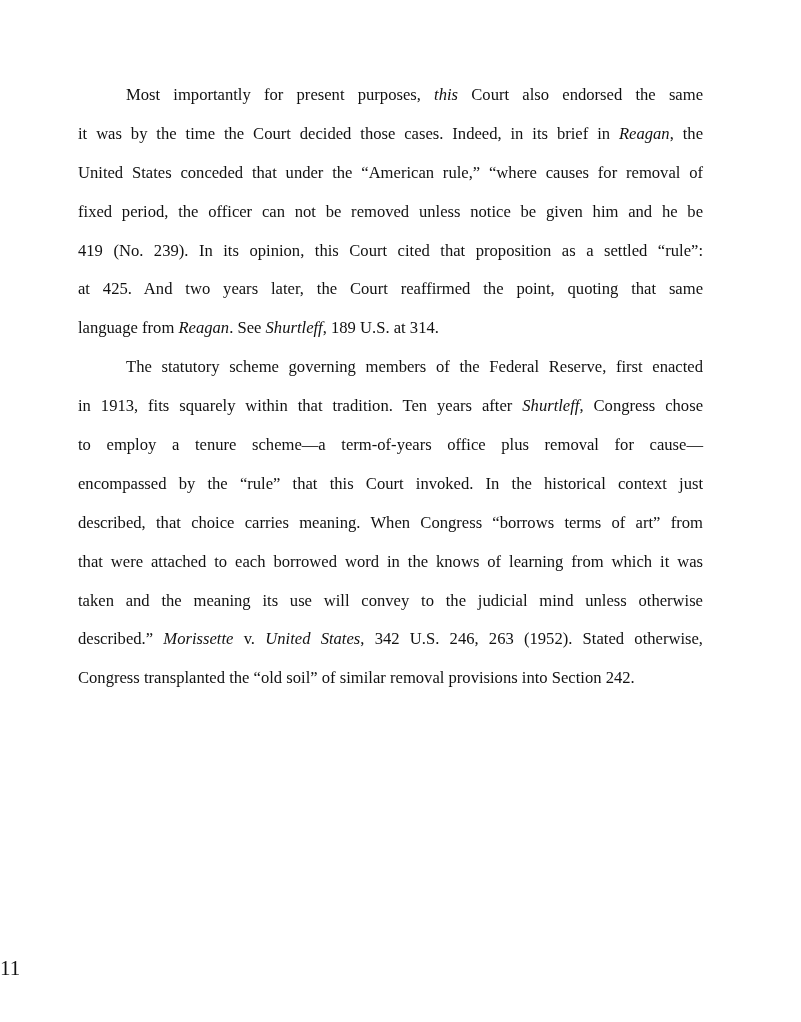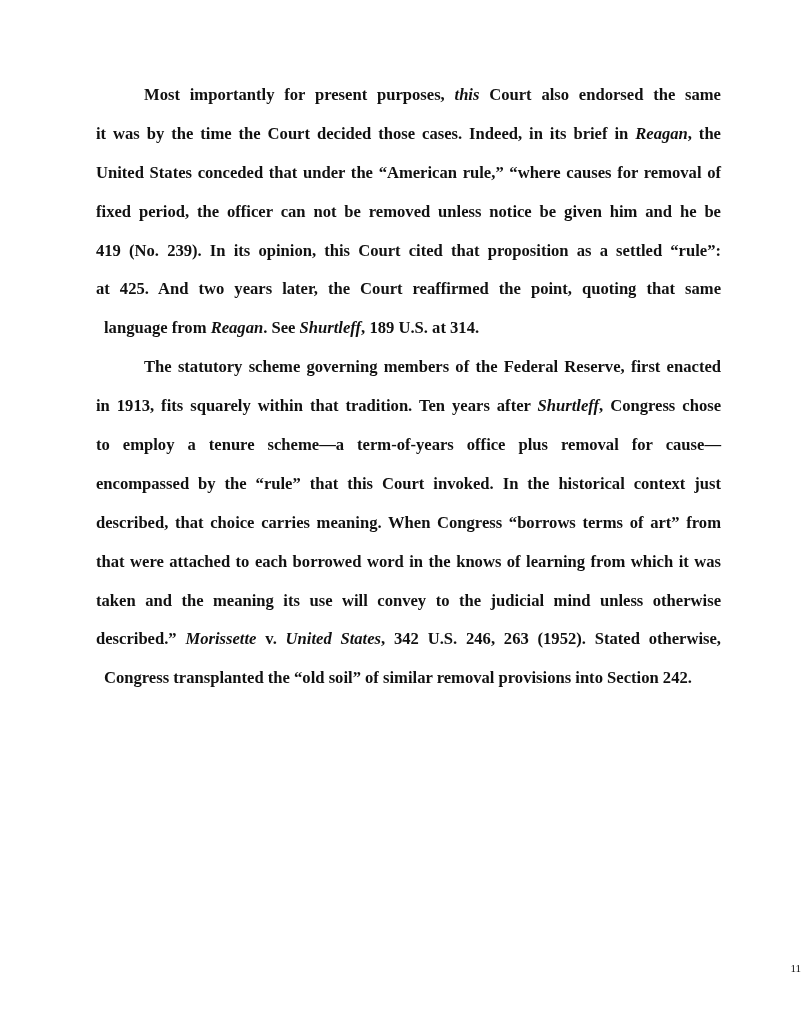--- a/index.html
+++ b/index.html
@@ -2,34 +2,34 @@
 <html><head>
   <meta charset="utf-8">
   <style>
     html, body { margin: 0; padding: 0; background: #ffffff; }
     body { width: 801px; height: 1022px; position: relative; overflow: hidden; }
     .page {
       position: absolute; left: 0; top: 0; width: 801px; height: 1022px; background: #fff;
       font-family: "Liberation Serif", "DejaVu Serif", serif;
       color: #111; font-size: 16.6px;
     }
-    .body-text { position: absolute; left: 96px; top: 82px; width: 625px; font-weight: bold; }
+    .body-text { position: absolute; left: 78px; top: 82px; width: 625px; }
     .line {
       display: block; height: 38.9px; line-height: 26px;
       text-align: justify; text-align-last: justify; white-space: nowrap;
     }
-    .line.last { text-align-last: left; margin-left: 8px; }
+    .line.last { text-align-last: left; }
     .line.indent { padding-left: 48px; }
     .line span { white-space: normal; }
     .line-inner { display: block; text-align: justify; text-align-last: justify; }
     .line.last .line-inner { text-align-last: left; }
     em { font-style: italic; }
     .page-number {
       position: absolute; left: 0; width: 801px; top: 957px;
-      text-align: right; font-size: 11px; line-height: 22px;
+      text-align: left; font-size: 21px; line-height: 22px;
     }
   </style>
 </head>
 <body>
 
 <div class="page">
   <div class="body-text" id="body-text">
       <div>
         <div class="line indent">
           <span class="line-inner"><span>Most importantly for present purposes, </span><em>this</em><span> Court also endorsed the same</span></span>

